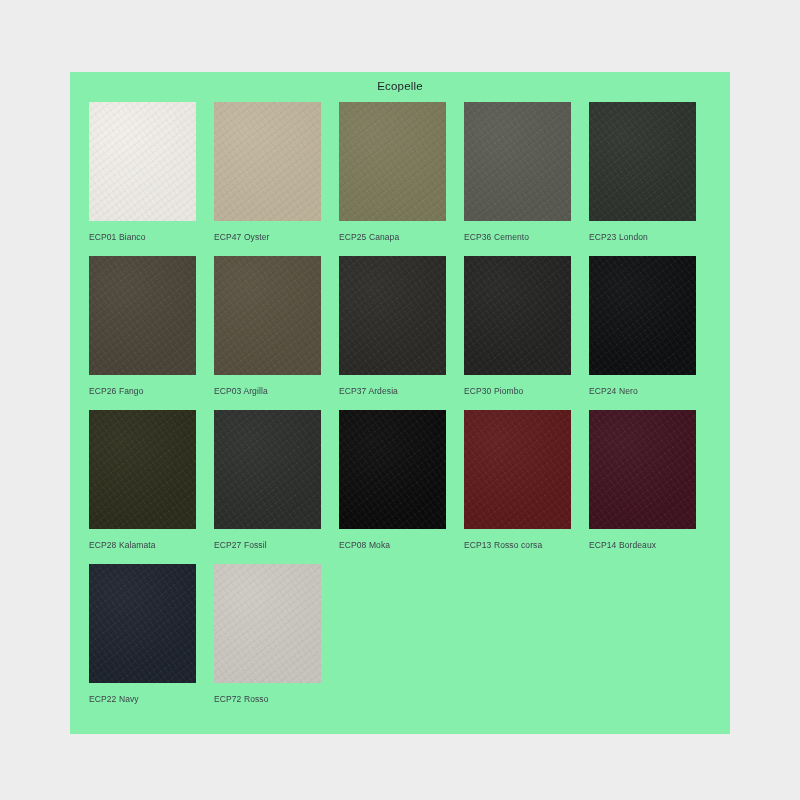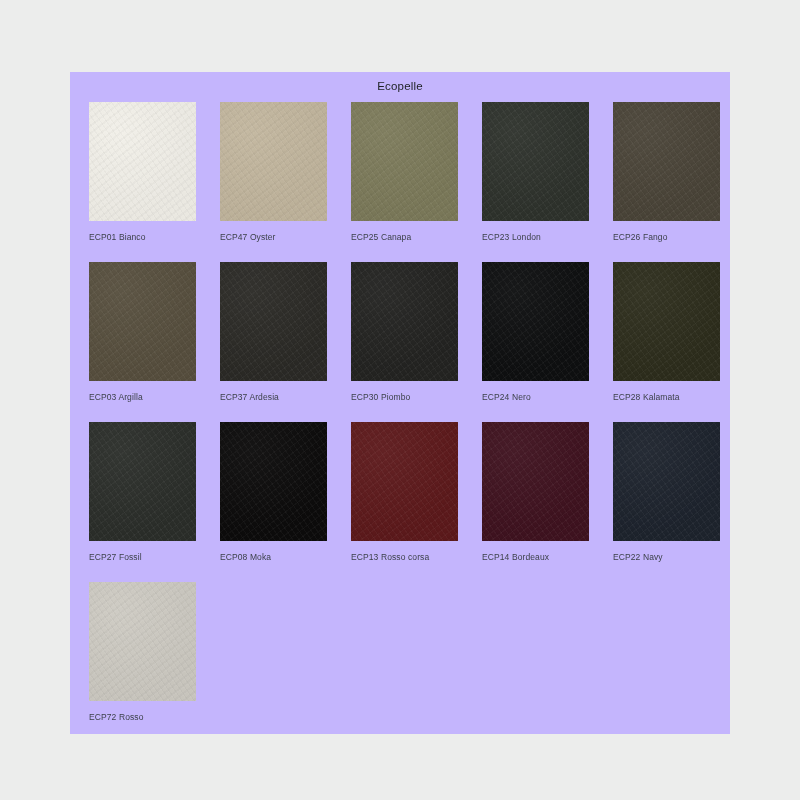--- a/index.html
+++ b/index.html
@@ -42,21 +42,20 @@
   #swatch-grid {
     position: absolute;
     left: 19px;
     top: 30px;
     width: 622px;
     display: grid;
     grid-template-columns: repeat(5, 1fr);
     grid-template-rows: repeat(4, 154px);
     column-gap: 0px;
     row-gap: 0px;
-    gap: 6px;
   }
   .swatch-cell {
     position: relative;
     padding-right: 18px;
   }
   .swatch-chip {
     width: 107px;
     height: 119px;
     position: relative;
     overflow: hidden;
@@ -80,34 +79,38 @@
     font-size: 8.5px;
     color: #3c414a;
     letter-spacing: 0.1px;
     white-space: nowrap;
   }
 </style>
 </head>
 <body style="background: rgb(236, 237, 236);">
 
 <div id="page">
-  <div id="panel" style="background: #c4b5fd;">
+  <div id="panel" style="background: #86efac;">
     <div id="panel-title">Ecopelle</div>
     <div id="swatch-grid">
         <div class="swatch-cell">
           <div class="swatch-chip" style="background-color: rgb(241, 239, 232);"></div>
           <div class="swatch-label">ECP01 Bianco</div>
         </div>
         <div class="swatch-cell">
           <div class="swatch-chip" style="background-color: rgb(194, 182, 158);"></div>
           <div class="swatch-label">ECP47 Oyster</div>
         </div>
         <div class="swatch-cell">
           <div class="swatch-chip" style="background-color: rgb(125, 123, 91);"></div>
           <div class="swatch-label">ECP25 Canapa</div>
+        </div>
+        <div class="swatch-cell">
+          <div class="swatch-chip" style="background-color: rgb(90, 92, 83);"></div>
+          <div class="swatch-label">ECP36 Cemento</div>
         </div>
         <div class="swatch-cell">
           <div class="swatch-chip" style="background-color: rgb(47, 51, 45);"></div>
           <div class="swatch-label">ECP23 London</div>
         </div>
         <div class="swatch-cell">
           <div class="swatch-chip" style="background-color: rgb(75, 69, 57);"></div>
           <div class="swatch-label">ECP26 Fango</div>
         </div>
         <div class="swatch-cell">

